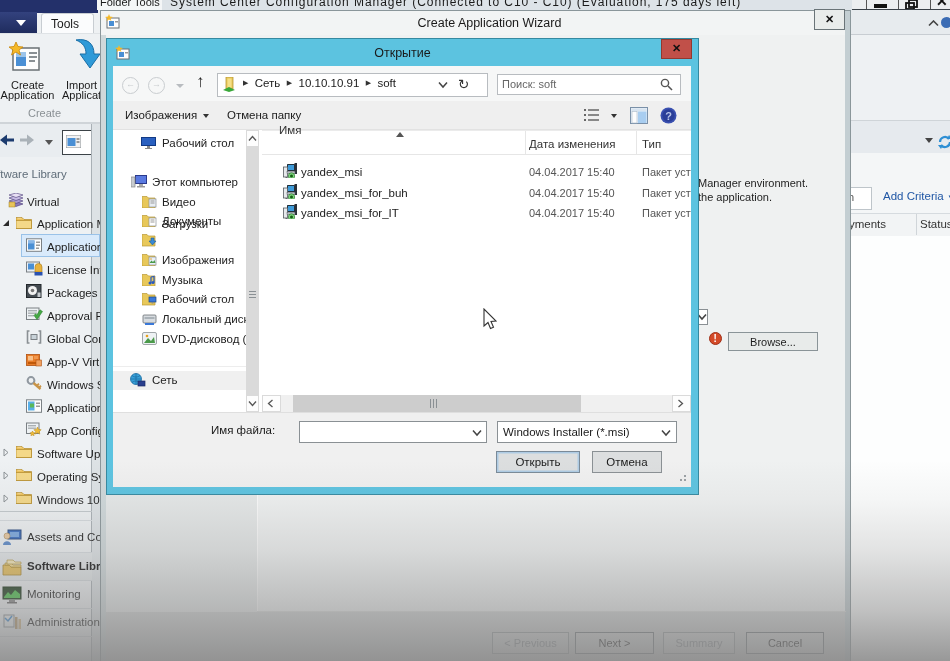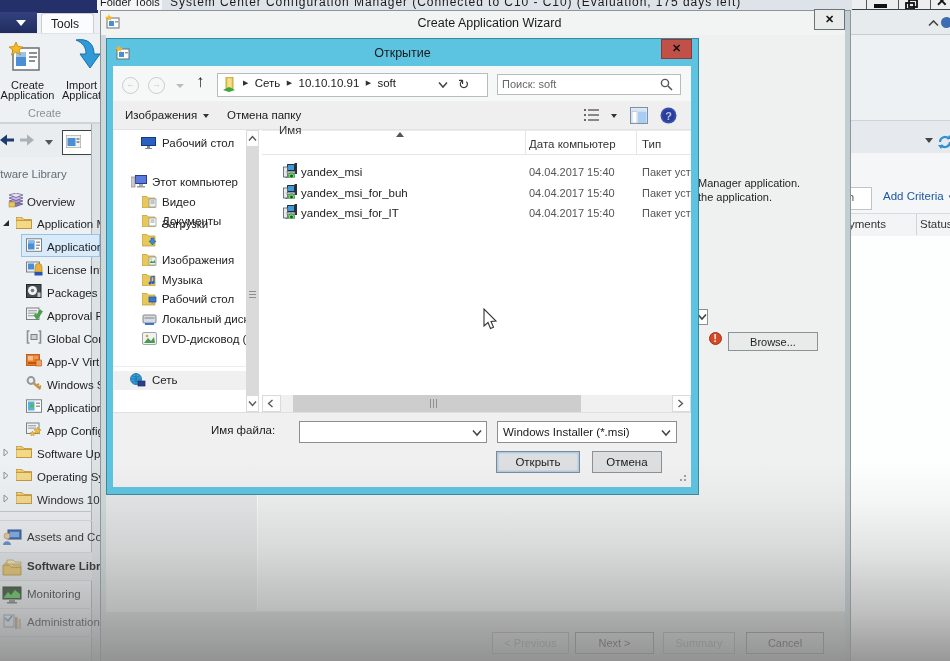--- a/index.html
+++ b/index.html
@@ -109,21 +109,21 @@
 <div class="a" style="left:92px;top:124px;width:8px;height:537px;background:#dde2e5;"></div>
 <div class="a txt" style="left:-3px;top:168px;font-size:11.5px;color:#5f6d79;">ftware Library</div>
 
 <svg class="a" style="left:8px;top:193px;" width="16" height="15" viewBox="0 0 16 15">
     <path d="M1 11 L8 8.5 L15 11 L8 13.5 Z" fill="#8a7ab8" stroke="#4a3a78" stroke-width="0.6"></path>
     <path d="M1 8 L8 5.5 L15 8 L8 10.5 Z" fill="#a89ad0" stroke="#4a3a78" stroke-width="0.6"></path>
     <path d="M1 5 L8 2.5 L15 5 L8 7.5 Z" fill="#c8bce4" stroke="#4a3a78" stroke-width="0.6"></path>
     <path d="M1 2 L8 0 L15 2 L8 4.5 Z" fill="#e8e0f4" stroke="#4a3a78" stroke-width="0.6"></path>
     <rect x="1" y="9" width="6" height="5" fill="#e8c45a" stroke="#a08020" stroke-width="0.5"></rect>
   </svg>
-<div class="a txt" style="left:27px;top:196px;font-size:11.5px;color:#1e1e1e;">Overview</div>
+<div class="a txt" style="left:27px;top:196px;font-size:11.5px;color:#1e1e1e;">Virtual</div>
 <svg class="a" style="left:2px;top:219px;" width="8" height="8" viewBox="0 0 8 8">
     <path d="M7 1 L7 7 L1 7 Z" fill="#2a2a2a"></path>
   </svg>
 <svg class="a" style="left:16px;top:216px;" width="16" height="13" viewBox="0 0 16 13">
     <path d="M0 1.5 L6 1.5 L8 3.5 L15.5 3.5 L15.5 12.5 L0 12.5 Z" fill="#eec35c" stroke="#b08828" stroke-width="0.7"></path>
     <path d="M0 4.5 L15.5 4.5 L15.5 12.5 L0 12.5 Z" fill="#f4d888" stroke="#b08828" stroke-width="0.7"></path>
     <path d="M1.5 2.5 L5.5 2.5 L5.5 1.8 L1.5 1.8 Z" fill="#fff" opacity="0.5"></path>
   </svg>
 <div class="a txt" style="left:37px;top:218px;font-size:11.5px;color:#1e1e1e;">Application M</div>
 <div class="a" style="left:21px;top:234px;width:79px;height:23px;background:#d9eafb;border:1px solid #9ac2e8;box-sizing:border-box;"></div>
@@ -267,21 +267,21 @@
     <rect x="2" y="4" width="12" height="10" fill="#fdfdfd" stroke="#6a7074" stroke-width="1"></rect>
     <rect x="4" y="7" width="5" height="5" fill="#4a8fd4"></rect>
     <rect x="10" y="7" width="3" height="1.5" fill="#999"></rect>
     <path d="M4 0 L5 2.5 L8 3 L5.5 4.5 L6.5 7 L4 5.5 L1.5 7 L2.5 4.5 L0 3 L3 2.5 Z" fill="#f5b928"></path>
   </svg>
 <div class="a txt" style="left:115px;top:16px;width:749px;text-align:center;font-size:12.5px;color:#1a1a1a;">Create Application Wizard</div>
 
 <div class="a" style="left:814px;top:9px;width:31px;height:21px;background:#e9eceb;border:1px solid #6a7478;box-sizing:border-box;"></div>
 <div class="a txt" style="left:814px;top:13px;width:31px;text-align:center;font-size:11px;font-weight:bold;color:#111;">✕</div>
 
-<div class="a txt" style="left:698px;top:177px;font-size:11px;color:#1e1e1e;">Manager application.</div>
+<div class="a txt" style="left:698px;top:177px;font-size:11px;color:#1e1e1e;">Manager environment.</div>
 <div class="a txt" style="left:698px;top:191px;font-size:11px;color:#1e1e1e;">the application.</div>
 
 <div class="a" style="left:670px;top:309px;width:38px;height:16px;background:#fff;border:1px solid #8a9094;box-sizing:border-box;"></div>
 <svg class="a" style="left:697px;top:313px;" width="10" height="8" viewBox="0 0 10 8">
     <path d="M1 1.5 L5 6 L9 1.5" fill="none" stroke="#444" stroke-width="1.6"></path>
   </svg>
 
 <div class="a" style="left:709px;top:332px;width:13px;height:13px;border-radius:50%;background:#d44a28;border:1px solid #a03018;box-sizing:border-box;"></div>
 <div class="a txt" style="left:713.5px;top:333px;font-size:10px;color:#fff;font-weight:bold;">!</div>
 <div class="a" style="left:728px;top:332px;width:90px;height:19px;background:#e8ebea;border:1px solid #8a9498;box-sizing:border-box;"></div>
@@ -365,21 +365,21 @@
     <circle cx="8.5" cy="8.5" r="6.2" fill="#2a3e98"></circle>
     <text x="8.5" y="12.5" font-size="11" font-family="Liberation Sans" fill="#b8c4e8" text-anchor="middle" font-weight="bold">?</text>
   </svg>
 
 <div class="a" style="left:113px;top:130px;width:578px;height:282px;background:#fff;"></div>
 
 <div class="a" style="left:262px;top:130px;width:429px;height:25px;background:#fff;border-top:1px solid #ebebeb;border-bottom:1px solid #e6e6e6;box-sizing:border-box;"></div>
 <div class="a" style="left:396px;top:132px;width:0;height:0;border-left:4px solid transparent;border-right:4px solid transparent;border-bottom:5px solid #555;"></div>
 <div class="a txt" style="left:279px;top:124px;font-size:11.5px;color:#333;">Имя</div>
 <div class="a" style="left:525px;top:131px;width:1px;height:23px;background:#e6e6e6;"></div>
-<div class="a txt" style="left:529px;top:138px;font-size:11.5px;color:#333;">Дата компьютер</div>
+<div class="a txt" style="left:529px;top:138px;font-size:11.5px;color:#333;">Дата изменения</div>
 <div class="a" style="left:636px;top:131px;width:1px;height:23px;background:#e6e6e6;"></div>
 <div class="a txt" style="left:642px;top:138px;font-size:11.5px;color:#333;">Тип</div>
 
 <svg class="a" style="left:282px;top:163px;" width="15" height="15" viewBox="0 0 15 15">
     <rect x="5" y="1" width="8" height="7" fill="#20303c" rx="0.5"></rect>
     <rect x="6" y="2" width="6" height="5" fill="#3e9ad8"></rect>
     <rect x="12.5" y="0" width="2.5" height="11" fill="#2a3038"></rect>
     <rect x="1.5" y="4" width="4" height="10" fill="#e6e9ec" stroke="#555b60" stroke-width="0.8"></rect>
     <rect x="5" y="8.5" width="8" height="2" fill="#b8bec4" stroke="#555b60" stroke-width="0.5"></rect>
     <circle cx="9.5" cy="13" r="3.2" fill="#7ed47e" stroke="#1d6b1d" stroke-width="0.6"></circle>

